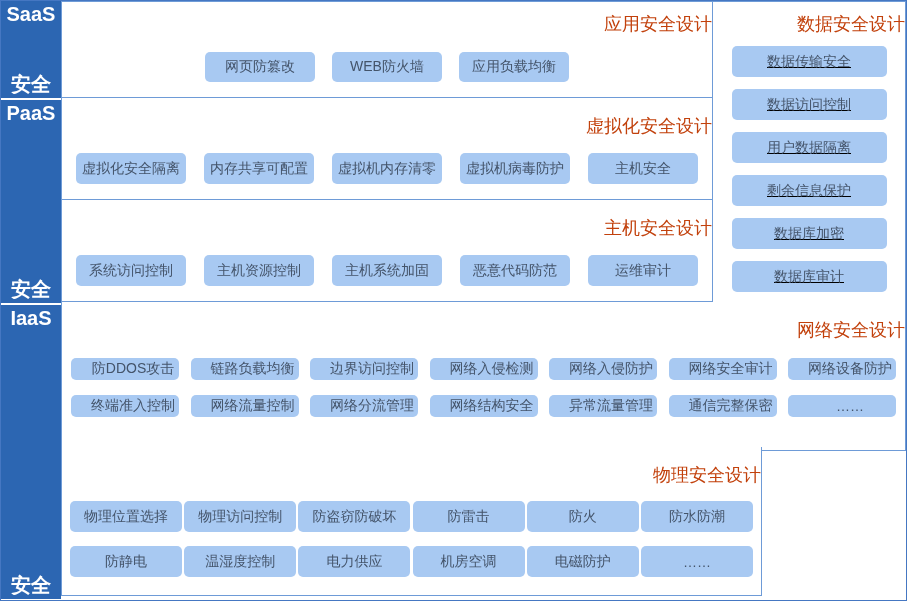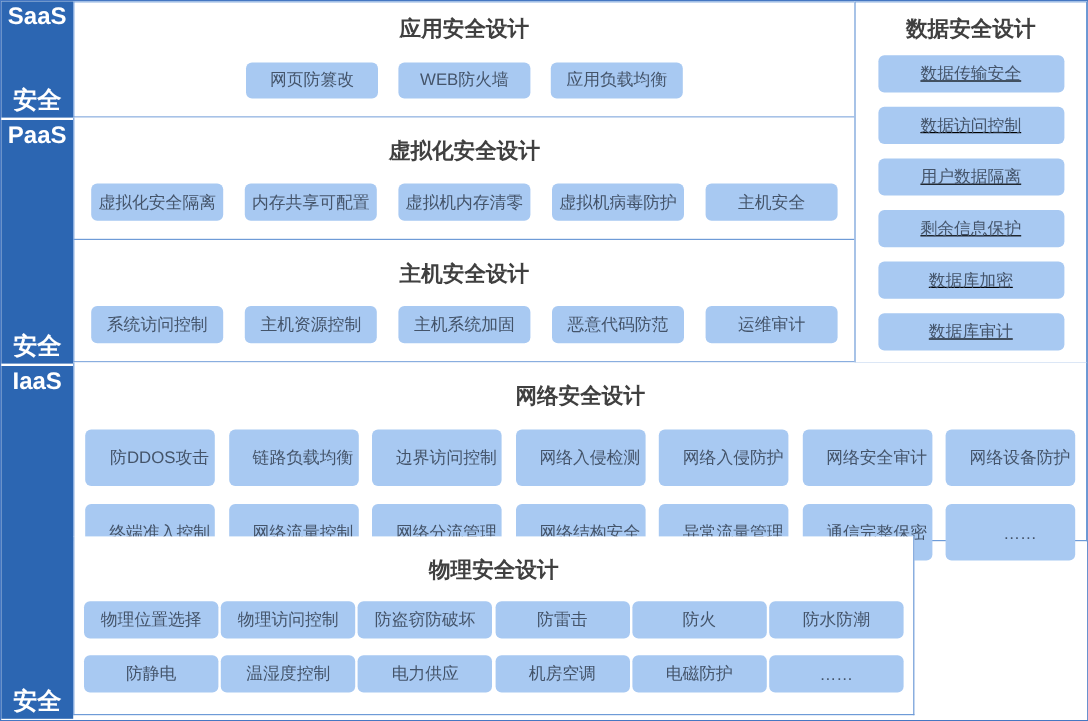--- a/index.html
+++ b/index.html
@@ -20,22 +20,22 @@
   
   .box { position: absolute; border: 1px solid #6e9bd7; background: #fff; }
   .box.app  { left: 60px;  top: 0;     width: 651px; height: 97px;  border-right: none; }
   .box.virt { left: 60px;  top: 97px;  width: 651px; height: 102px; border-top: none; border-right: none; }
   .box.host { left: 60px;  top: 199px; width: 651px; height: 102px; border-top: none; border-right: none; }
   .box.data { left: 711px; top: 0;     width: 194px; height: 302px; }
   .box.net  { left: 60px;  top: 301px; width: 845px; height: 149px; border-top: none; }
   .box.phys { left: 60px;  top: 446px; width: 701px; height: 149px; border-top: none; }
 
   .title {
-    text-align: center; color: #404040; font-size: 18px;
-    font-weight: 700; line-height: 25px;
+    text-align: right; color: #c2410c; font-size: 18px;
+    font-weight: 400; line-height: 25px;
   }
   .app  .title { margin-top: 10px; }
   .virt .title, .host .title { margin-top: 16px; }
   .data .title { margin-top: 10px; }
   .net  .title, .phys .title { margin-top: 16px; }
 
   .row { display: flex; }
   .between { justify-content: space-between; }
   .app .row  { justify-content: center; gap: 17px; margin-top: 15px; }
   .virt .row, .host .row { margin-top: 14px; padding: 0 14px; }
@@ -46,21 +46,21 @@
   .data-col { display: flex; flex-direction: column; align-items: center; gap: 12px; margin-top: 9px; text-decoration: underline; }
 
   .chip {
     background: #a8c9f2; color: #44546a; font-size: 14px; border-radius: 5px;
     display: flex; align-items: center; justify-content: center;
     height: 30px; white-space: nowrap;
   }
   .app .chip  { width: 110px; height: 30px; }
   .virt .chip, .host .chip { width: 110px; height: 31px; }
   .data .chip { width: 155px; height: 31px; }
-  .net .chip  { width: 108px; height: 47px; padding-left: 16px; }
+  .net .chip  { width: 108px; height: 22px; padding-left: 16px; }
   .phys .chip { width: 112px; height: 31px; }
 </style>
 </head>
 <body>
 
 <div class="canvas">
 
   <div class="side saas">
     <span>SaaS</span>
     <span>安全</span>

